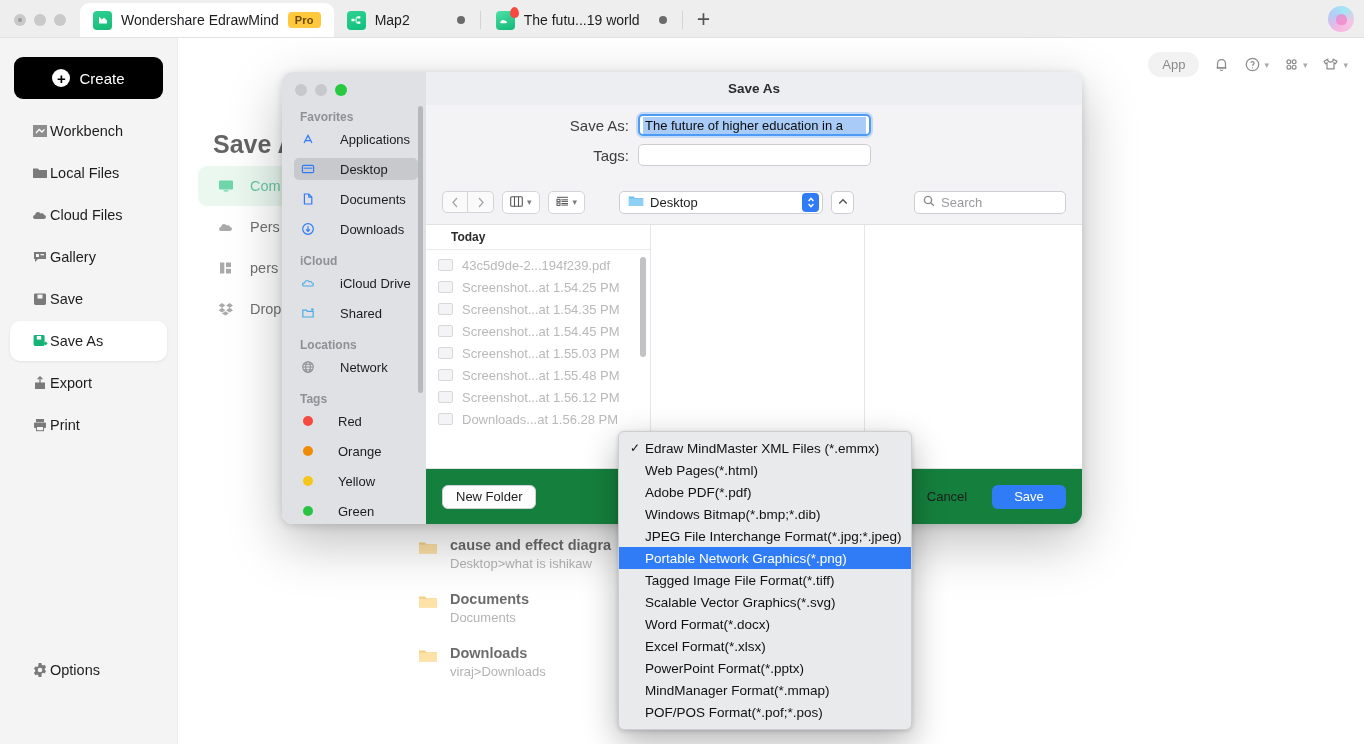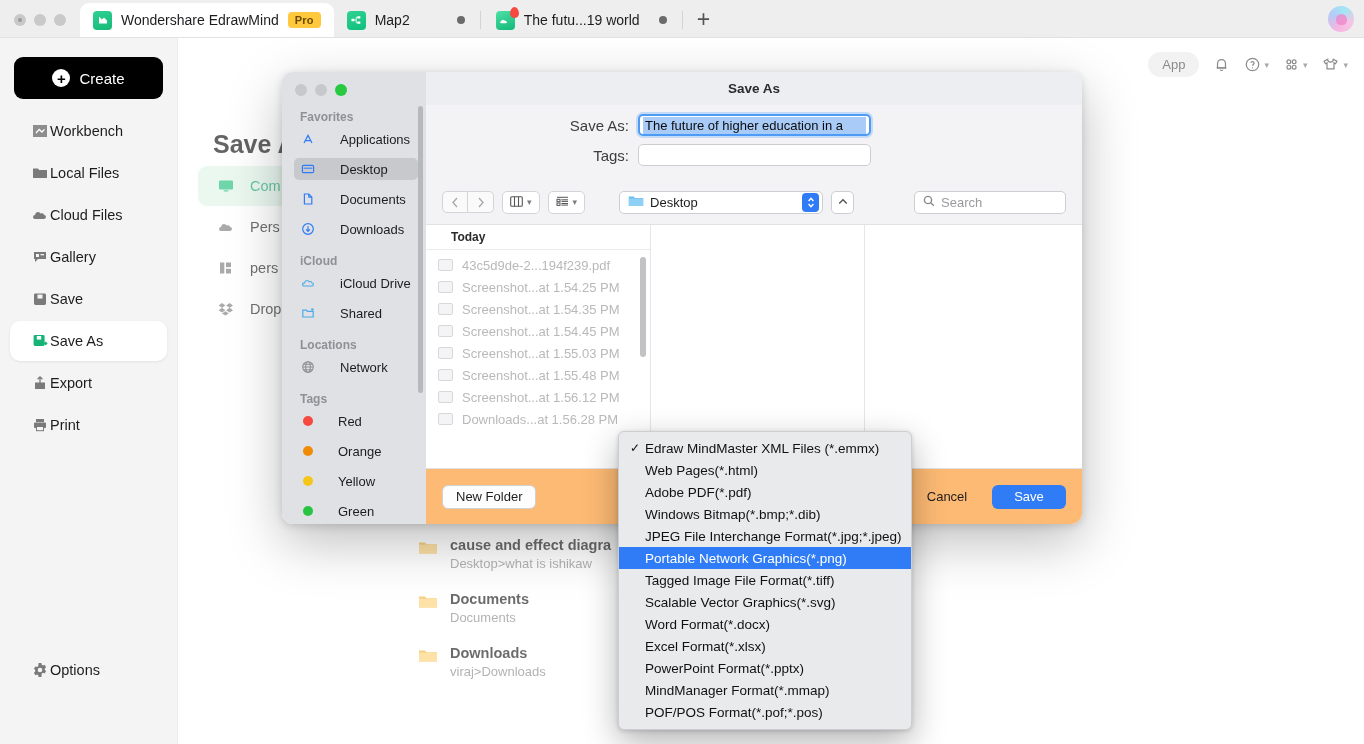--- a/index.html
+++ b/index.html
@@ -160,21 +160,21 @@
     color: #2b2b2b; border-bottom: 1px solid #ebebed; }
   .frow-i { height: 22px; display: flex; align-items: center; gap: 9px; padding-left: 12px;
     font-size: 13px; color: #b9b9bb; }
   .ficon2 { width: 15px; height: 12px; flex: 0 0 15px; border-radius: 2px; border: 1px solid #d8d8da;
     background: #f4f4f6; }
   .col-scroll { position: absolute; right: 4px; top: 32px; width: 6px; height: 100px;
     border-radius: 3px; background: #c2c2c4; }
   .col2 { width: 214px; border-right: 1px solid #e6e6e8; }
   .col3 { flex: 1; }
 
-  .dlg-foot { height: 56px; background: #fdba74; border-top: 1px solid #e2e2e4;
+  .dlg-foot { height: 56px; background: #15803d; border-top: 1px solid #e2e2e4;
     display: flex; align-items: center; padding: 0 16px; }
   .btn { height: 24px; border-radius: 6px; font-size: 13px; display: flex; align-items: center;
     justify-content: center; padding: 0 13px; }
   .btn.plain { background: #fdfdfd; border: 1px solid #cfd1d5; color: #1d1d1f; }
   .btn.primary { background: #2f7cf6; color: #fff; min-width: 74px; }
   .btn.ghost { color: #1d1d1f; min-width: 74px; }
   .foot-right { margin-left: auto; display: flex; gap: 8px; align-items: center; }
 
   
   .dropdown {

